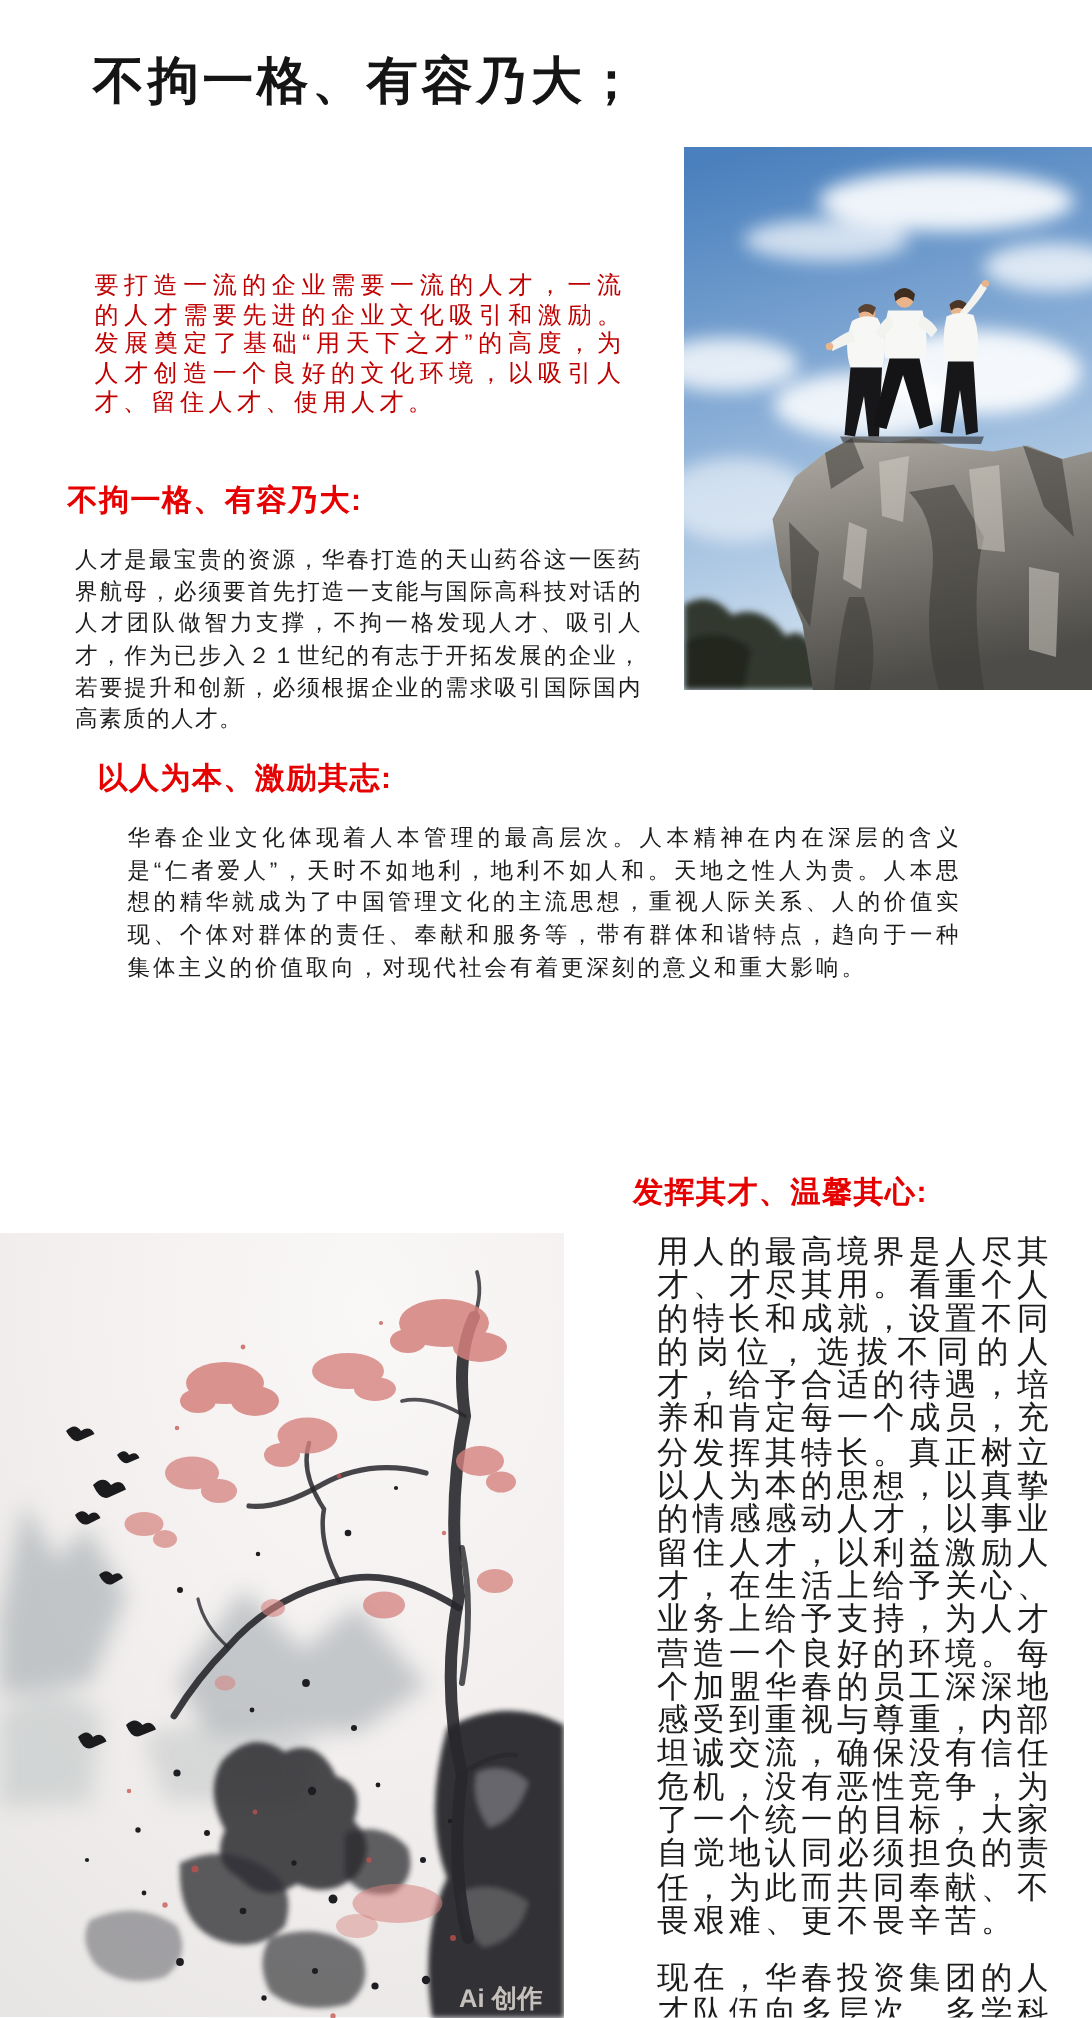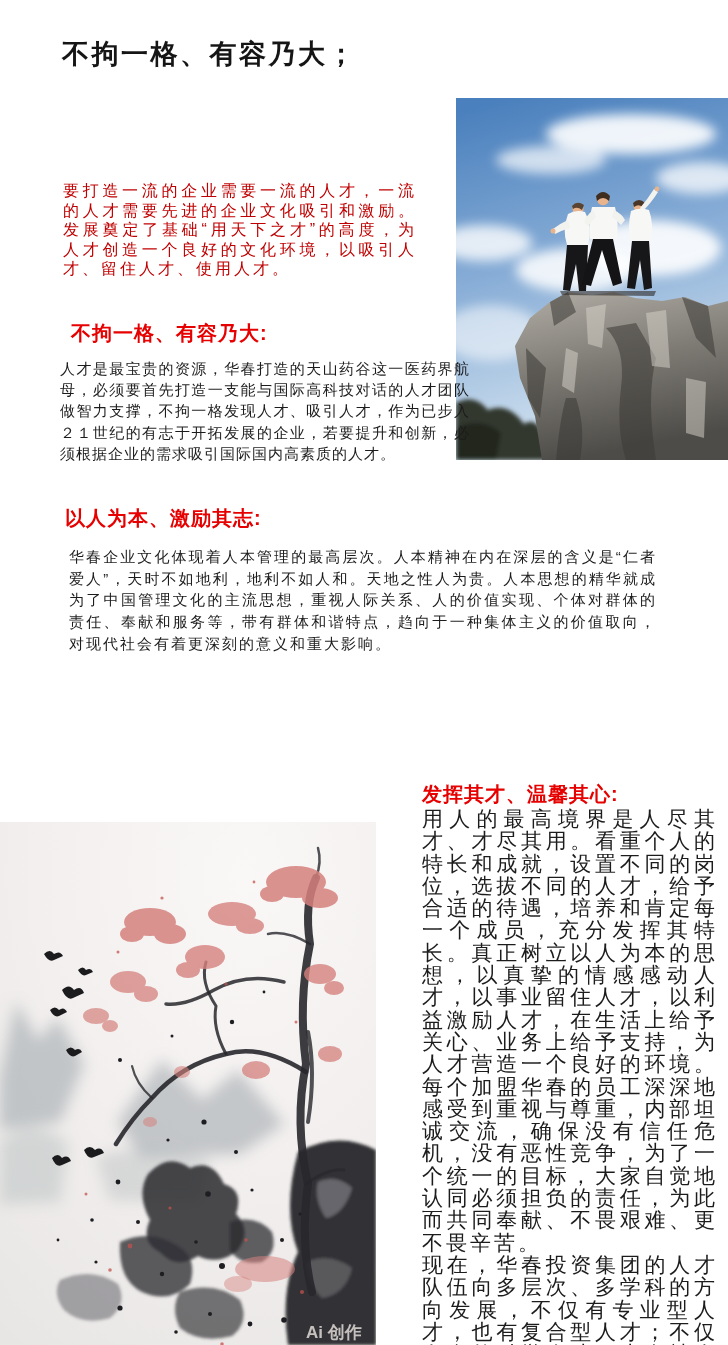--- a/index.html
+++ b/index.html
@@ -3,29 +3,29 @@
 <meta charset="utf-8">
 <style>
   html,body{margin:0;padding:0;}
   body{
     width:728px;height:1345px;position:relative;background:#ffffff;
     font-family:"Liberation Sans",sans-serif;overflow:hidden;
   }
   .abs{position:absolute;}
   
   .hero-heading{left:62px;top:34px;width:420px;color:#151515;
-    font-size:27px;font-weight:bold;line-height:40px;letter-spacing:2.5px;}
+    font-size:34px;font-weight:bold;line-height:40px;letter-spacing:2.5px;}
   
   .intro{left:63px;top:181px;width:354px;color:#c00000;
     font-size:16px;line-height:19.6px;letter-spacing:3px;text-align:justify;}
   
   .sec-title{color:#e60000;font-weight:bold;font-size:20px;letter-spacing:1px;margin:0;}
-  .sec-body p{margin:0;color:#1c1c1c;text-align:justify;}
-  
-  .s1{left:60px;top:320px;width:410px;}
+  .sec-body p{margin:16px;color:#1c1c1c;text-align:justify;}
+  
+  .s1{left:34px;top:320px;width:410px;}
   .s1 .sec-title{margin-left:11px;margin-bottom:11px;}
   .s1 .sec-body p{font-size:15px;line-height:21.2px;letter-spacing:1px;}
   
   .s2{left:65px;top:505px;width:592px;}
   .s2 .sec-title{margin-bottom:14px;}
   .s2 .sec-body{margin-left:4px;}
   .s2 .sec-body p{font-size:15px;line-height:21.7px;letter-spacing:2px;}
   
   .s3{left:422px;top:781px;width:296px;}
   .s3 .sec-title{margin-bottom:0;}

